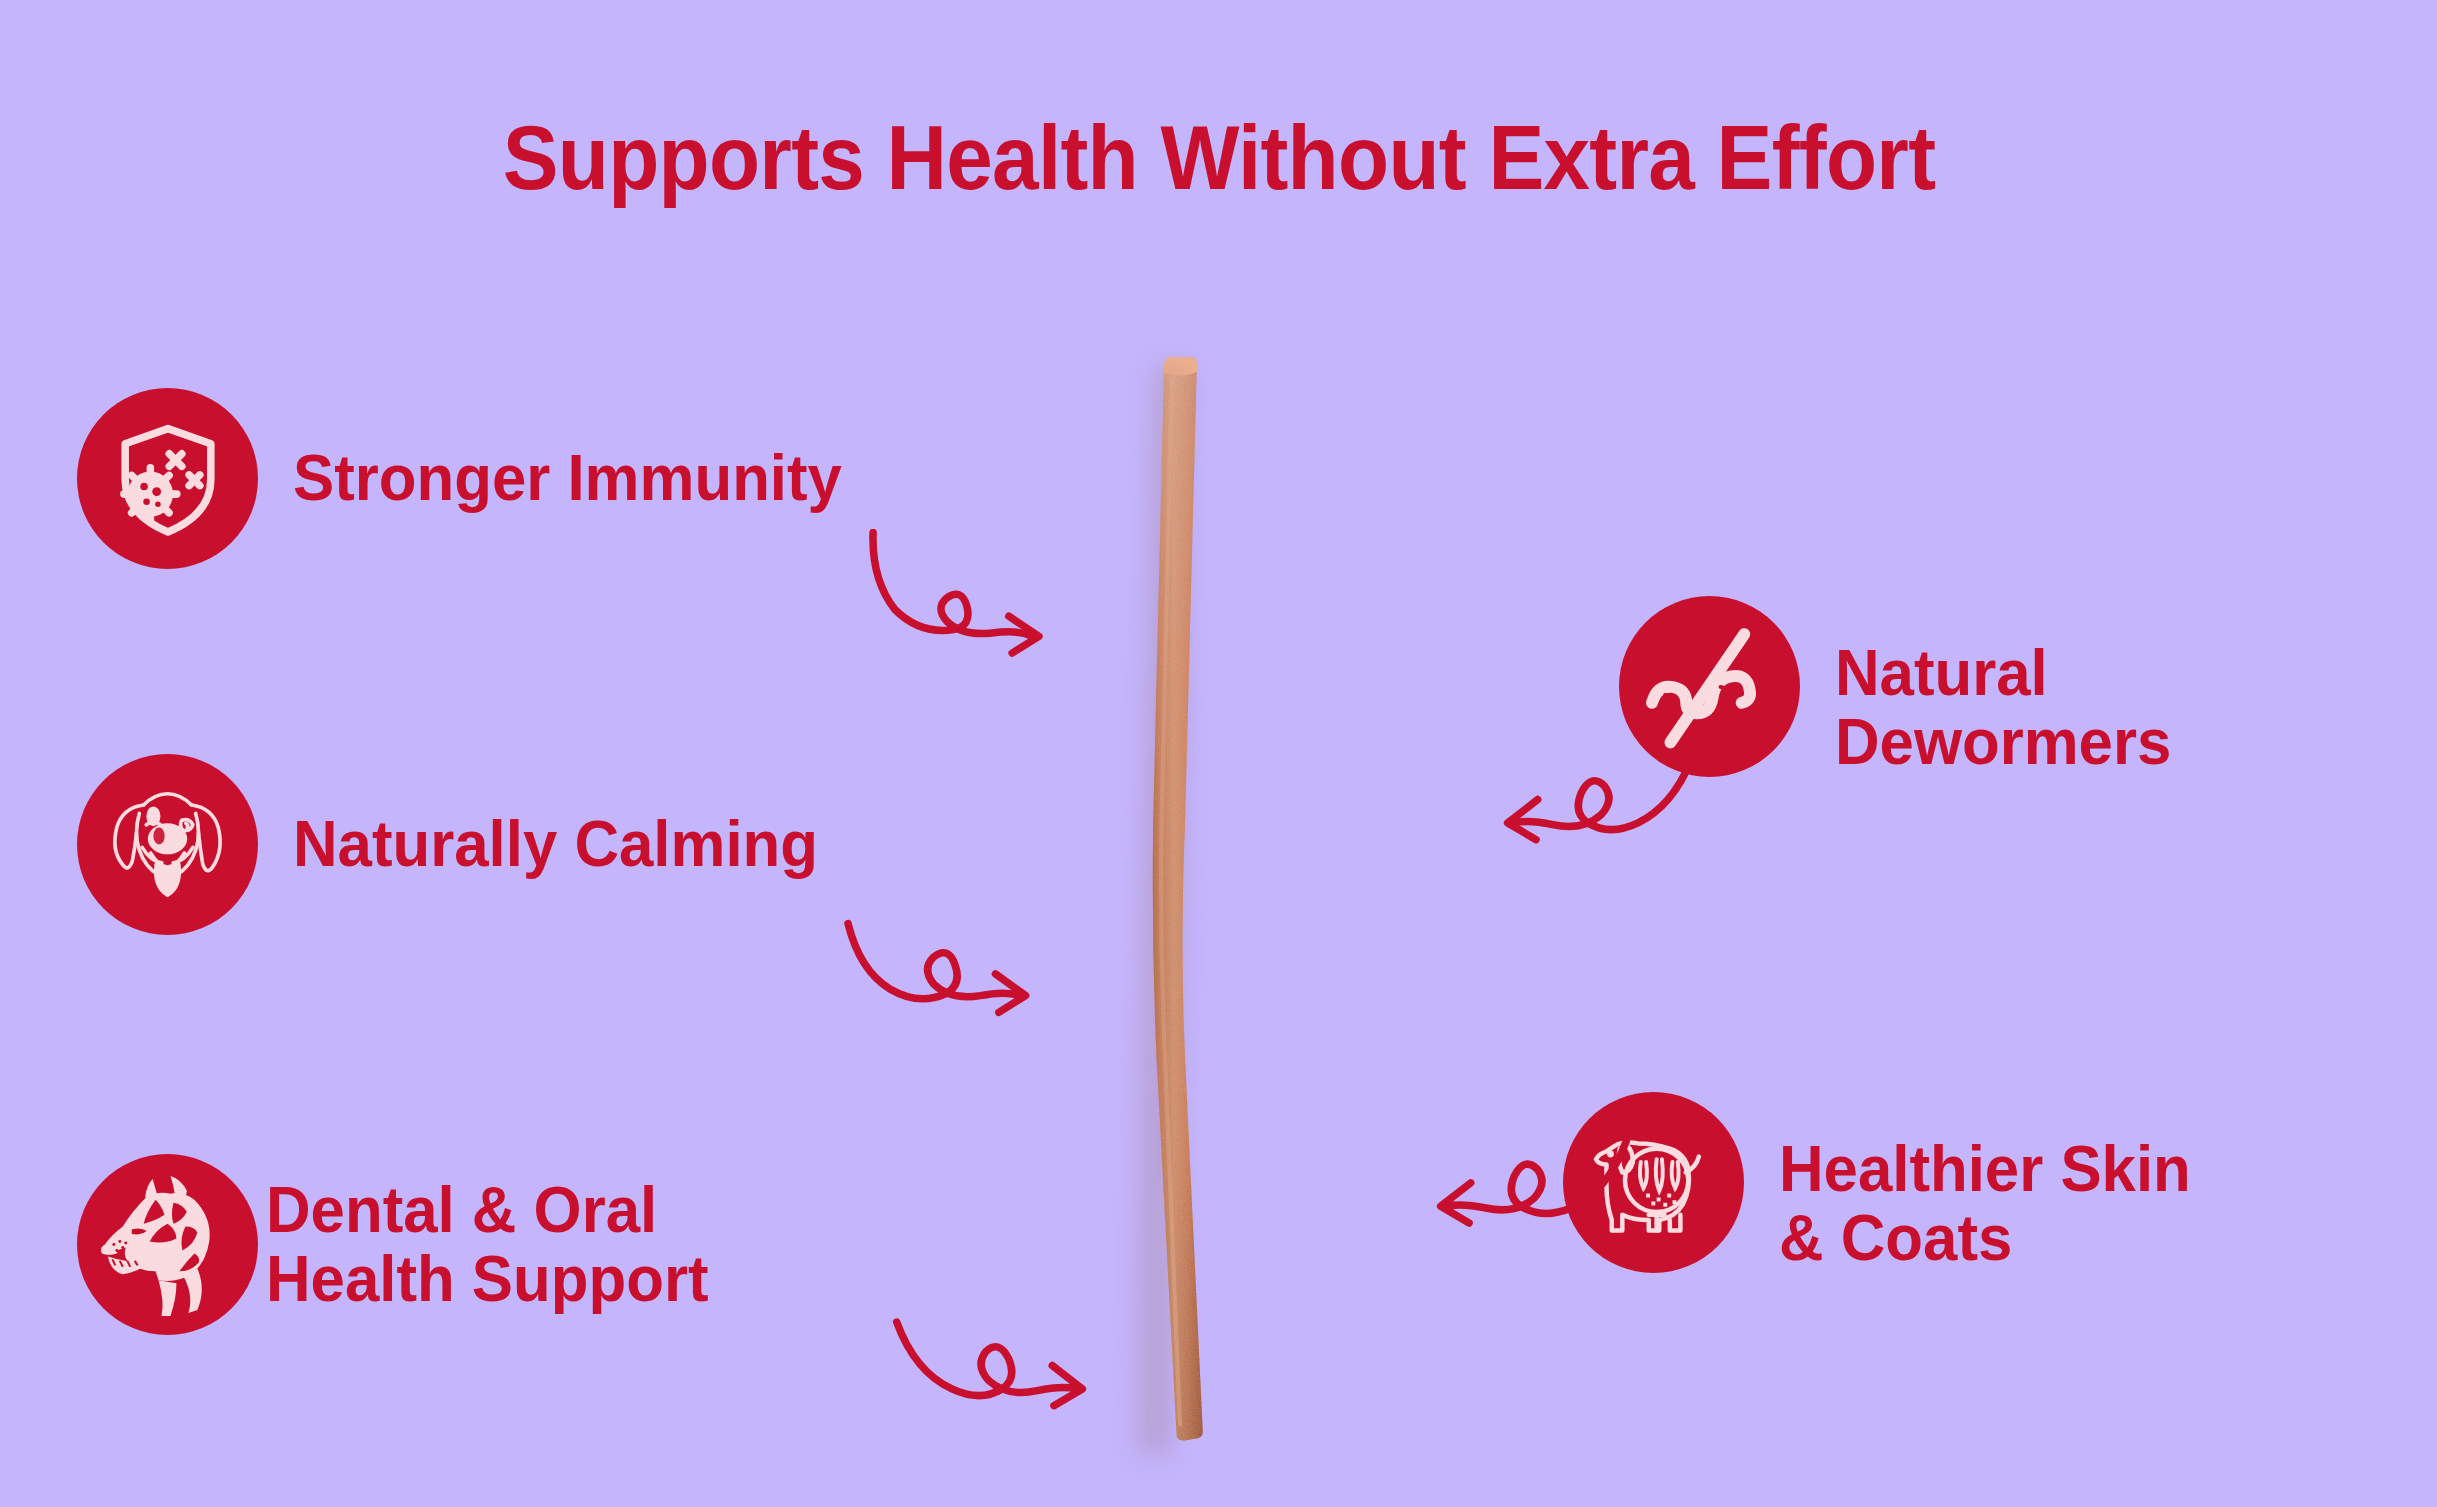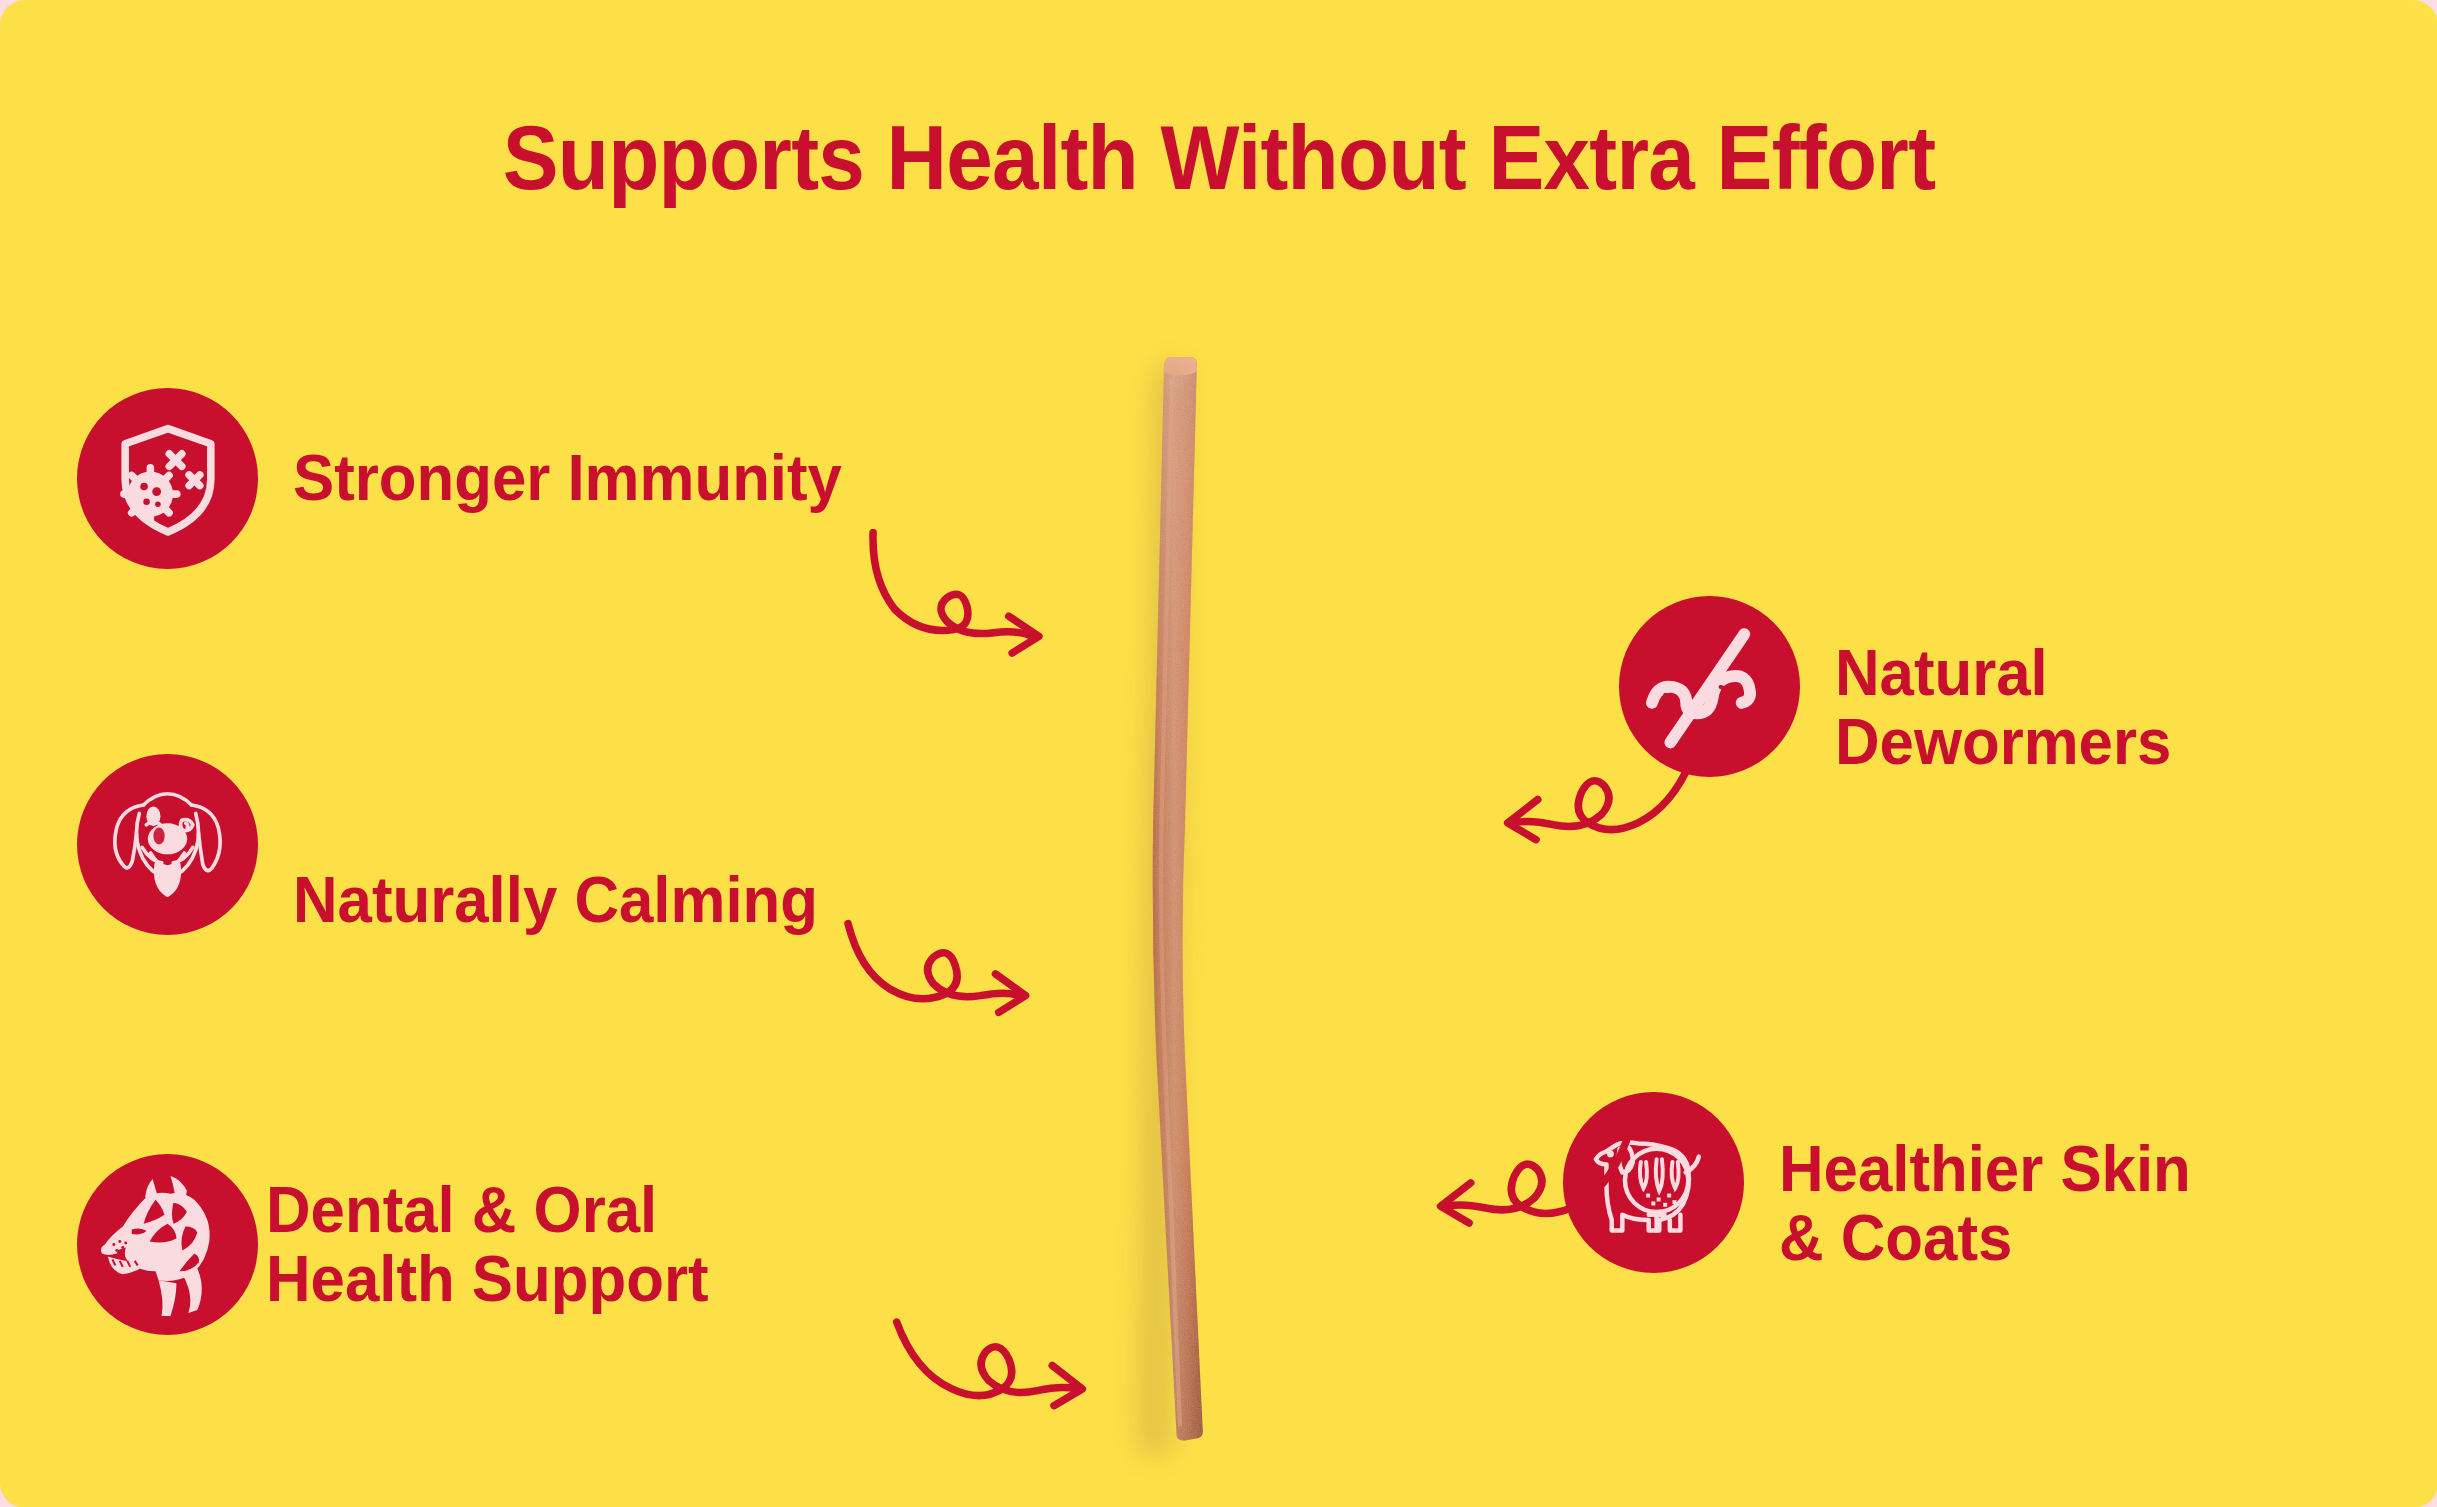--- a/index.html
+++ b/index.html
@@ -11,22 +11,21 @@
 
   body {
     background:#fdddE3;
     font-family:"Liberation Sans", sans-serif;
     position:relative;
   }
 
   #stage {
     position:absolute;
     inset:0;
-    background:#fde047;
-    border-radius:25px;
+    background:#c4b5fd;
   }
 
   
   .title {
     position:absolute;
     top:107px;
     left:0;
     width:100%;
     text-align:center;
     font-size:90px;
@@ -64,21 +63,21 @@
     font-weight:bold;
     line-height:1.06;
     color:#c8102e;
     transform:scaleX(0.95);
     transform-origin:left center;
     white-space:pre-line;
   }
 
   
   #feat-immunity { left:77px;  top:388px; }
-  #feat-calming  { left:77px;  top:754px;align-items:flex-end; }
+  #feat-calming  { left:77px;  top:754px; }
   #feat-dental   { left:77px;  top:1154px;gap:8px; }
 
   
   #feat-dewormer { left:1619px; top:596px; }
   #feat-skin     { left:1563px; top:1092px; }
 
   
   .arrow { position:absolute; }
   #arrow-1 { left:853px; top:529px;  width:268px; height:151px; }
   #arrow-2 { left:838px; top:890px; width:268px; height:151px; }

